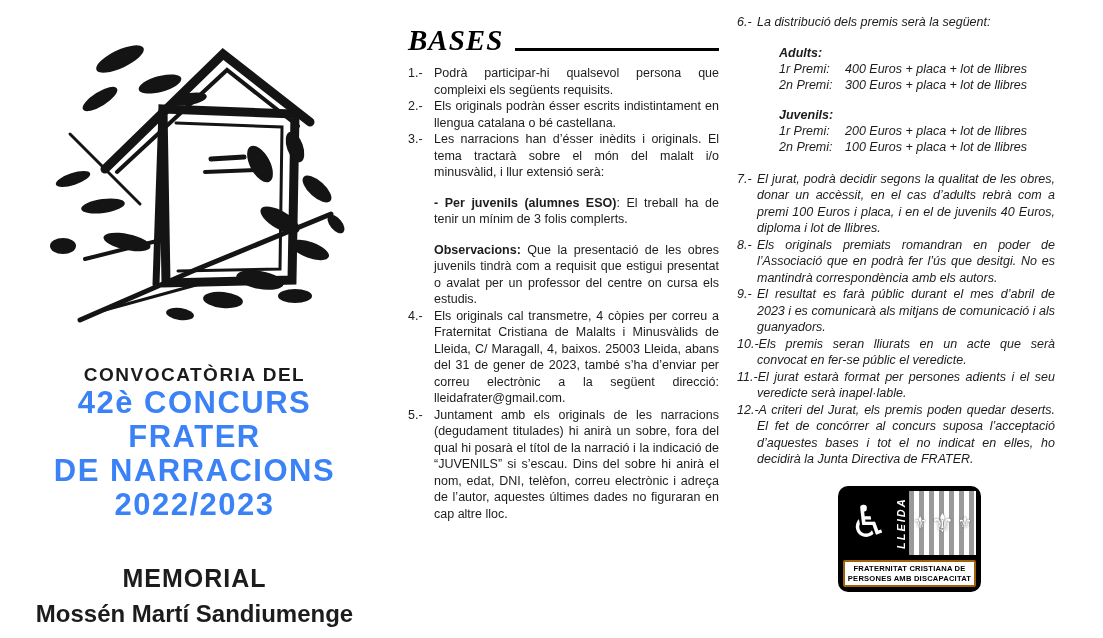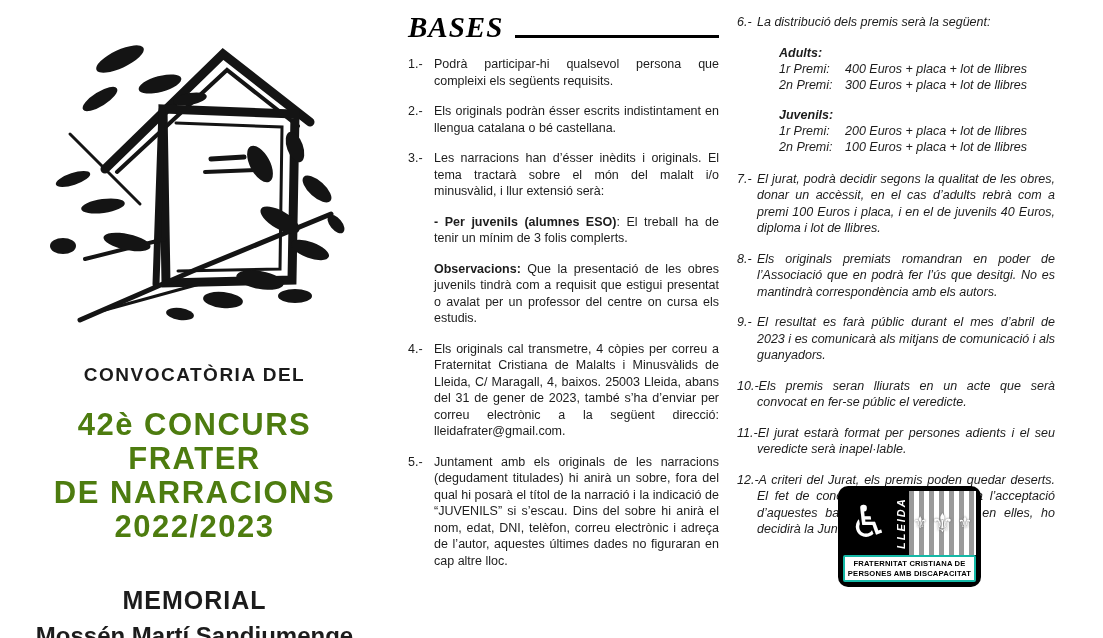--- a/index.html
+++ b/index.html
@@ -3,36 +3,36 @@
 <meta charset="utf-8">
 <style>
   html,body{margin:0;padding:0;background:#fff;}
   .page{position:relative;width:1103px;height:638px;background:#ffffff;overflow:hidden;
         font-family:"Liberation Sans",sans-serif;color:#1c1c1c;}
 
   
   .col-left{position:absolute;left:22px;top:12px;width:345px;text-align:center;}
   .drawing{display:block;margin:2px auto 0 auto;width:300px;height:330px;}
   .kicker{margin-top:20px;font-weight:bold;font-size:19px;letter-spacing:1.5px;color:#1b1b1b;}
-  .big-title{margin-top:22px;font-weight:bold;font-size:31px;line-height:34px;letter-spacing:1.5px;color:#4d7c0f;}
+  .big-title{margin-top:0;font-weight:bold;font-size:31px;line-height:34px;letter-spacing:1.5px;color:#3b82f6;}
   .memorial{font-family:Liberation Sans, sans-serif;font-weight:bold;font-size:25px;margin-top:42px;letter-spacing:1px;}
   .memorial-name{font-family:Liberation Sans, sans-serif;font-weight:bold;font-size:24px;margin-top:7px;}
 
   
-  .col-mid{position:absolute;left:408px;top:12px;width:311px;}
+  .col-mid{position:absolute;left:408px;top:25px;width:311px;}
   .col-right{position:absolute;left:737px;top:14px;width:318px;font-style:italic;}
 
   .bases-head{display:flex;align-items:flex-end;margin-bottom:10px;}
   .bases-title{font-family:"Liberation Serif",serif;font-style:italic;font-weight:bold;
                font-size:29px;line-height:30px;letter-spacing:1px;color:#000;}
   .bases-rule{flex:1;height:3px;background:#000;margin-left:12px;margin-bottom:4px;}
 
   p{margin:0;}
   .item{font-size:12.5px;line-height:16.5px;text-align:justify;
-        padding-left:26px;text-indent:-26px;margin-top:14px;}
+        padding-left:26px;text-indent:-26px;}
   .item .num{display:inline-block;min-width:26px;text-indent:0;}
   .col-right .item{padding-left:20px;text-indent:-20px;}
   .col-right .item .num{min-width:20px;}
   .sub{font-size:12.5px;line-height:16.5px;text-align:justify;margin:14px 0 0 26px;}
 
   .prizes{margin:6px 0 2px 42px;font-size:12.5px;line-height:16px;}
   .pg-head{font-weight:bold;margin-top:14px;}
   .prow{display:flex;}
   .plabel{width:66px;flex-shrink:0;}
   .pval{white-space:nowrap;}
@@ -46,21 +46,21 @@
   .lleida{color:#fff;writing-mode:vertical-rl;transform:rotate(180deg);
           font-size:11px;font-weight:bold;font-style:italic;letter-spacing:2px;
           text-align:center;width:14px;flex-shrink:0;}
   .stripes{flex:1;background:repeating-linear-gradient(90deg,#9a9a9a 0 5px,#ffffff 5px 10px);
            position:relative;display:flex;align-items:center;justify-content:center;}
   .fleur{font-family:"DejaVu Sans",sans-serif;color:#fdfdfd;text-shadow:0 0 2px #555;}
   .f-main{font-size:26px;}
   .f-side{font-size:16px;position:absolute;top:22px;}
   .f-left{left:4px;}
   .f-right{right:4px;}
-  .logo-caption{background:#fff;border:2px solid #14b8a6;border-radius:2px;
+  .logo-caption{background:#fff;border:2px solid #a16207;border-radius:2px;margin-top:5px;
                 padding:2px 1px;text-align:center;font-size:7.6px;font-weight:bold;
                 line-height:9.5px;letter-spacing:0.2px;color:#000;}
 </style>
 </head>
 <body>
 
 <div class="page">
 
   <div class="col-left">
     <svg class="drawing" viewBox="0 0 300 330" aria-hidden="true">

